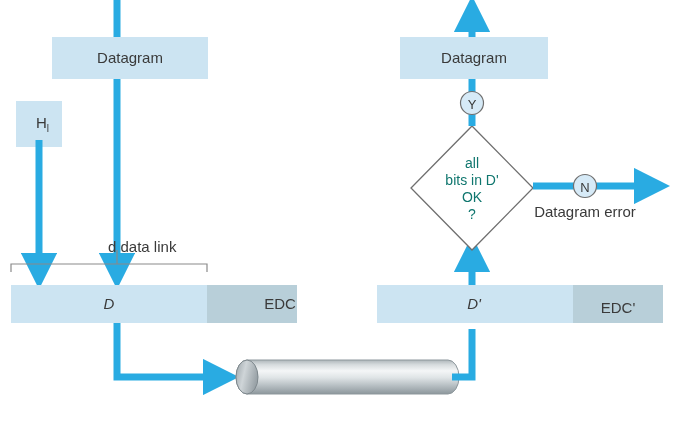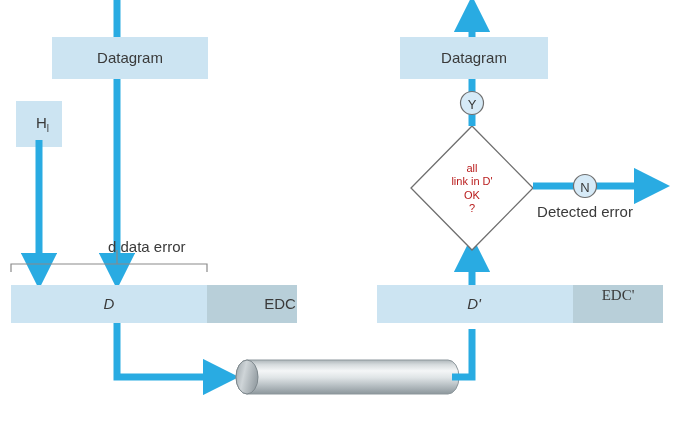--- a/index.html
+++ b/index.html
@@ -38,22 +38,22 @@
   .circ-lbl {
     position: absolute;
     transform: translate(-50%, -50%);
     font-size: 13px;
     color: #3a3a3a;
   }
   .diamond-text {
     position: absolute;
     transform: translate(-50%, -50%);
     text-align: center;
-    font-size: 11px;
-    color: #b91c1c;
+    font-size: 14px;
+    color: #0f766e;
     line-height: 1.22;
     white-space: nowrap;
   }
   .sub { font-size: 10px; vertical-align: sub; }
 </style>
 </head>
 <body>
 
 <div id="canvas">
 
@@ -134,39 +134,39 @@
     <g>
       <line x1="533" y1="186" x2="660" y2="186" stroke="#29abe2" stroke-width="7" marker-end="url(#arrowCyan)"></line>
     </g>
     <circle cx="585" cy="186" r="11.5" fill="#d6eaf7" stroke="#6f6f6f" stroke-width="1.2"></circle>
   </svg>
 
   <div class="lbl center" style="left:130px; top:58px;">Datagram</div>
 
   <div class="lbl" style="left:36px; top:114px;"><span>H</span><span class="sub">l</span></div>
 
-  <div class="lbl" style="left:108px; top:238px;"><span class="ital">d</span><span> data error</span></div>
+  <div class="lbl" style="left:108px; top:238px;"><span class="ital">d</span><span> data link</span></div>
 
   <div class="lbl ital center" style="left:109px; top:304px;">D</div>
 
   <div class="lbl center" style="left:252px; top:304px;margin-left:28px;">EDC</div>
 
   <div class="lbl center" style="left:474px; top:58px;">Datagram</div>
 
   <div class="circ-lbl" style="left:472px; top:104px;">Y</div>
 
   <div class="circ-lbl" style="left:585px; top:187px;">N</div>
 
   <div class="diamond-text" style="left:472px; top:189px;">
     <div>all</div>
-    <div><span>link in </span><span class="ital">D'</span></div>
+    <div><span>bits in </span><span class="ital">D'</span></div>
     <div>OK</div>
     <div>?</div>
   </div>
 
-  <div class="lbl center" style="left:585px; top:212px;">Detected error</div>
+  <div class="lbl center" style="left:585px; top:212px;">Datagram error</div>
 
   <div class="lbl ital center" style="left:474px; top:304px;">D'</div>
 
-  <div class="lbl center" style="left:618px; top:296px;font-family:Liberation Serif, serif;">EDC'</div>
+  <div class="lbl center" style="left:618px; top:308px;">EDC'</div>
 
 
 </div>
 
 </body></html>

